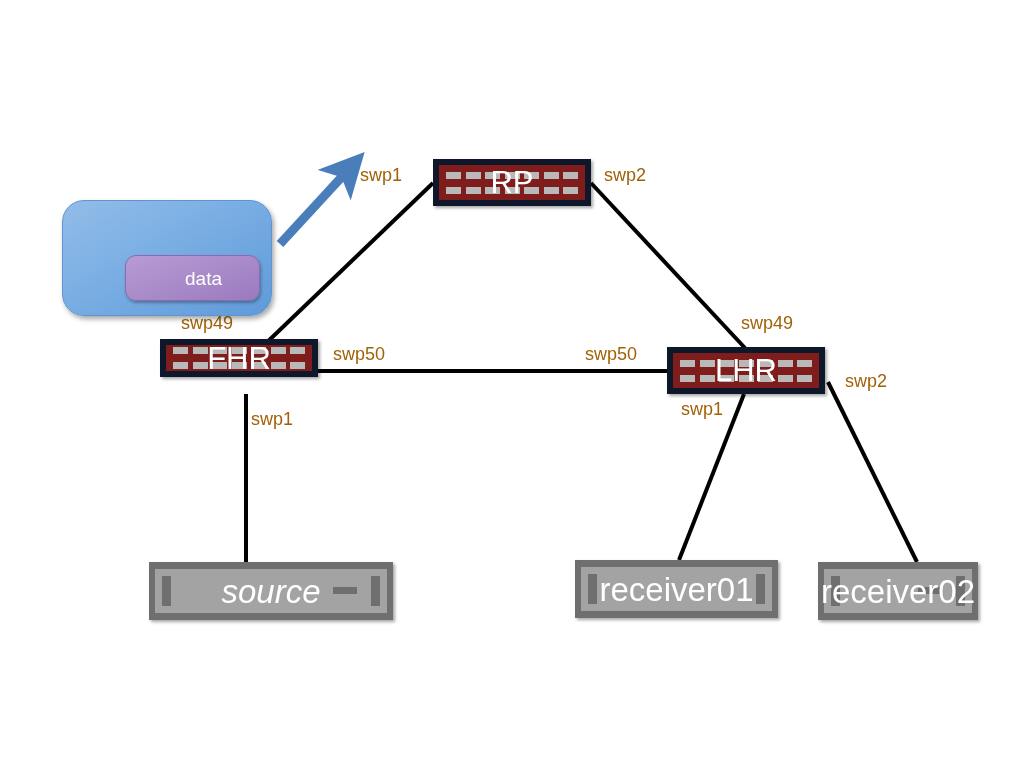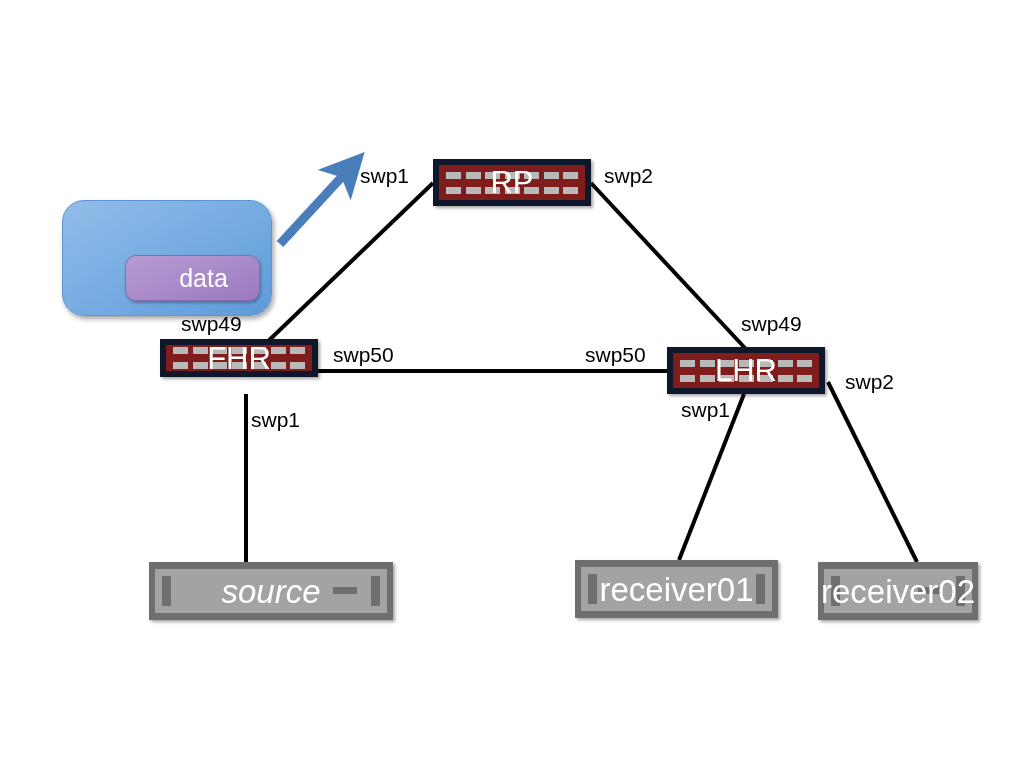--- a/index.html
+++ b/index.html
@@ -113,22 +113,22 @@
     z-index: 4;
     color: #ffffff;
     font-size: 33px;
     line-height: 33px;
     white-space: nowrap;
   }
 
   
   .edge-label {
     position: absolute;
-    color: #000000;
-    font-size: 21px;
+    color: #a16207;
+    font-size: 18px;
     line-height: 21px;
     white-space: nowrap;
   }
 
   
   .callout {
     position: absolute;
     box-sizing: border-box;
     border-radius: 22px;
     background: linear-gradient(150deg, #92bce8 0%, #7cb0e4 40%, #5f9ad9 100%);
@@ -156,21 +156,21 @@
     border-radius: 11px;
     border: 1px solid #8b6bb0;
     background: linear-gradient(160deg, #b79bd4 0%, #a98bc9 50%, #9b79bf 100%);
     box-shadow: 1px 2px 3px rgba(0,0,0,0.3);
     display: flex;
     align-items: center;
     justify-content: center;
   }
   .callout-inner-label {
     color: #ffffff;
-    font-size: 25px;
+    font-size: 19px;
     line-height: 27px;
     padding-left: 22px;
     white-space: nowrap;
     text-align: center;
   }
 </style>
 </head>
 <body>
 
 <div id="canvas">

